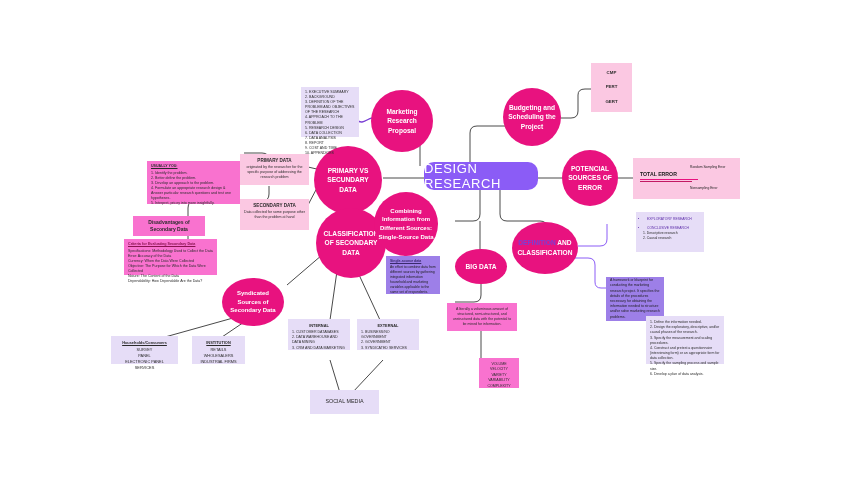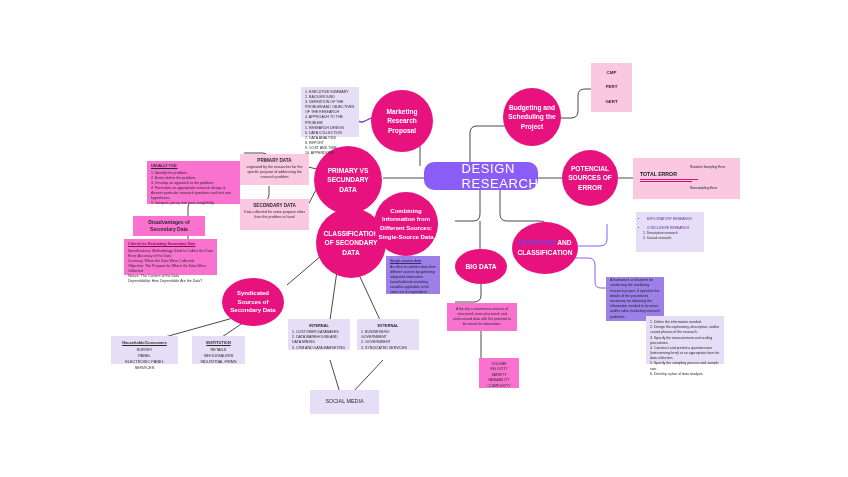--- a/index.html
+++ b/index.html
@@ -112,21 +112,21 @@
       <path d="M578,246 L600,246 Q607,246 607,239 L607,224"></path>
       <path d="M574,258 L588,258 Q595,258 595,265 L595,282 Q595,288 601,288 L607,288"></path>
     </g>
 
     <g fill="none" stroke="#7a3fd4" stroke-width="1.4">
       <path d="M377,120 C370,113 364,127 357,120 C351,114 346,126 340,121"></path>
     </g>
     <polygon points="341,121 348,117 348,126" fill="#7a3fd4"></polygon>
   </svg>
 
-  <div class="node central" style="left:424px;top:162px;width:114px;height:28px;padding-left:38px;">
+  <div class="node central" style="left:424px;top:162px;width:114px;height:28px;">
     <span>DESIGN RESEARCH</span>
   </div>
 
   <div class="node circle" style="left:371px;top:90px;width:62px;height:62px;">
     <span>Marketing Research Proposal</span>
   </div>
 
   <div class="node circle" style="left:503px;top:88px;width:58px;height:58px;">
     <span>Budgeting and Scheduling the Project</span>
   </div>

